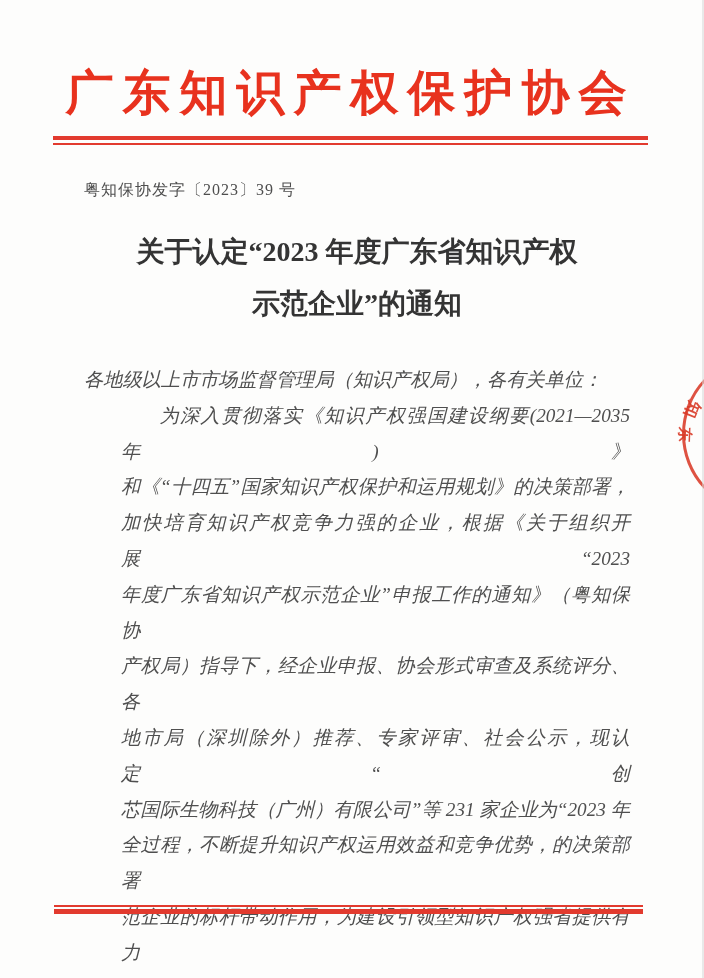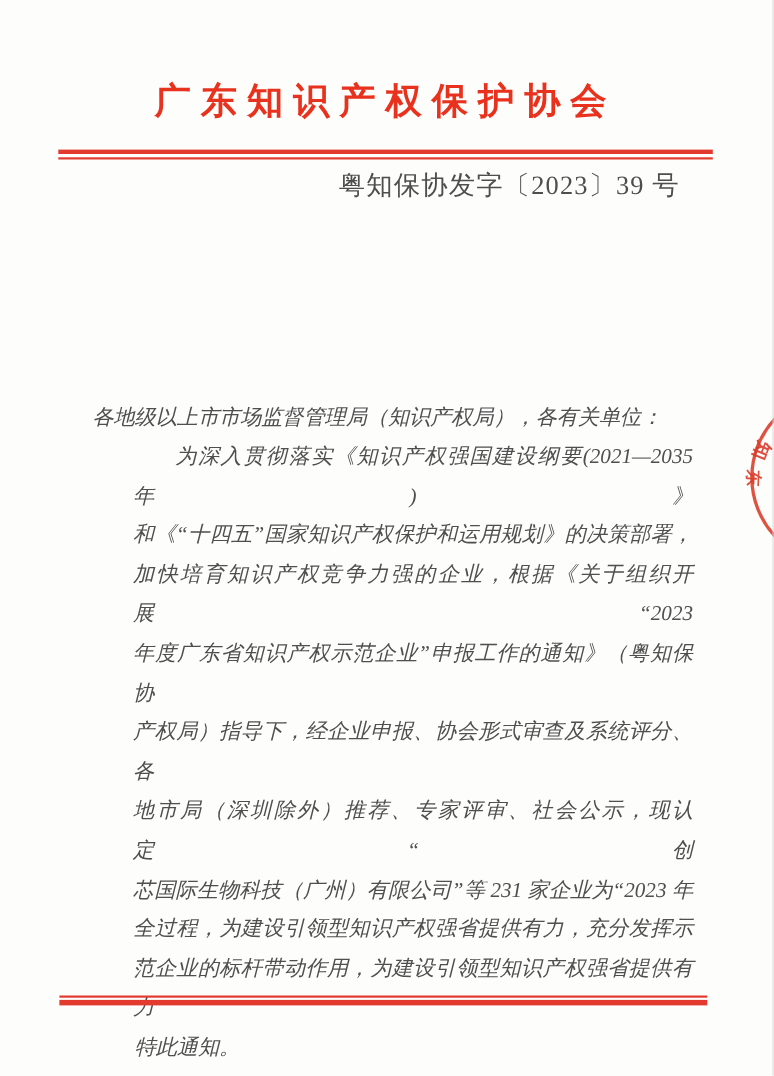--- a/index.html
+++ b/index.html
@@ -12,37 +12,36 @@
     overflow: hidden;
     font-family: "Liberation Serif", "DejaVu Serif", serif;
   }
   .page { position: absolute; inset: 0; }
 
   
   .org-name {
     position: absolute;
     left: 53px; top: 62px; width: 595px; height: 62px;
     color: var(--red, #e8321e);
-    font-size: 33px;
+    font-size: 48px;
     font-weight: bold;
     letter-spacing: 9px;
     text-align: center;
     line-height: 62px;
     white-space: nowrap;
   }
   .rule-top { position: absolute; left: 53px; top: 136px; width: 595px; }
   .rule-top .thick { height: 3.5px; background: var(--rule-red, #e23a2e); }
   .rule-top .gap   { height: 3.5px; }
   .rule-top .thin  { height: 1.8px; background: var(--rule-red, #e23a2e); }
 
   .doc-number {
     position: absolute;
-    left: 84px; top: 152px; width: 534px;
-    text-align: right;
-    font-size: 24px;
+    left: 84px; top: 180px; width: 534px;
+    font-size: 16px;
     color: #4e4e4e;
     letter-spacing: 1px;
     white-space: nowrap;
   }
 
   
   .title {
     position: absolute;
     left: 84px; top: 226px; width: 546px;
     text-align: center;
@@ -105,31 +104,35 @@
   <div class="org-name">广东知识产权保护协会</div>
 
   <div class="rule-top">
     <div class="thick"></div>
     <div class="gap"></div>
     <div class="thin"></div>
   </div>
 
   <div class="doc-number">粤知保协发字〔2023〕39 号</div>
 
+  <div class="title">
+    <div>关于认定“2023 年度广东省知识产权</div>
+    <div>示范企业”的通知</div>
+  </div>
 
   <div class="body-text">
     <div class="bline">各地级以上市市场监督管理局（知识产权局），各有关单位：</div>
     <div class="bline just indent">为深入贯彻落实《知识产权强国建设纲要(2021—2035 年)》</div>
     <div class="bline just">和《“十四五”国家知识产权保护和运用规划》的决策部署，</div>
     <div class="bline just">加快培育知识产权竞争力强的企业，根据《关于组织开展“2023</div>
     <div class="bline just">年度广东省知识产权示范企业”申报工作的通知》（粤知保协</div>
     <div class="bline just">产权局）指导下，经企业申报、协会形式审查及系统评分、各</div>
     <div class="bline just">地市局（深圳除外）推荐、专家评审、社会公示，现认定“创</div>
     <div class="bline just">芯国际生物科技（广州）有限公司”等 231 家企业为“2023 年</div>
-    <div class="bline just">全过程，为建设引领型知识产权强省提供有力，充分发挥示</div>
+    <div class="bline just">全过程，不断提升知识产权运用效益和竞争优势，的决策部署</div>
     <div class="bline just">范企业的标杆带动作用，为建设引领型知识产权强省提供有力</div>
     <div class="bline indent">特此通知。</div>
     <div class="bline indent">支撑。</div>
   </div>
 
   <div class="rule-bottom">
     <div class="thin"></div>
     <div class="gap"></div>
     <div class="thick"></div>
   </div>

